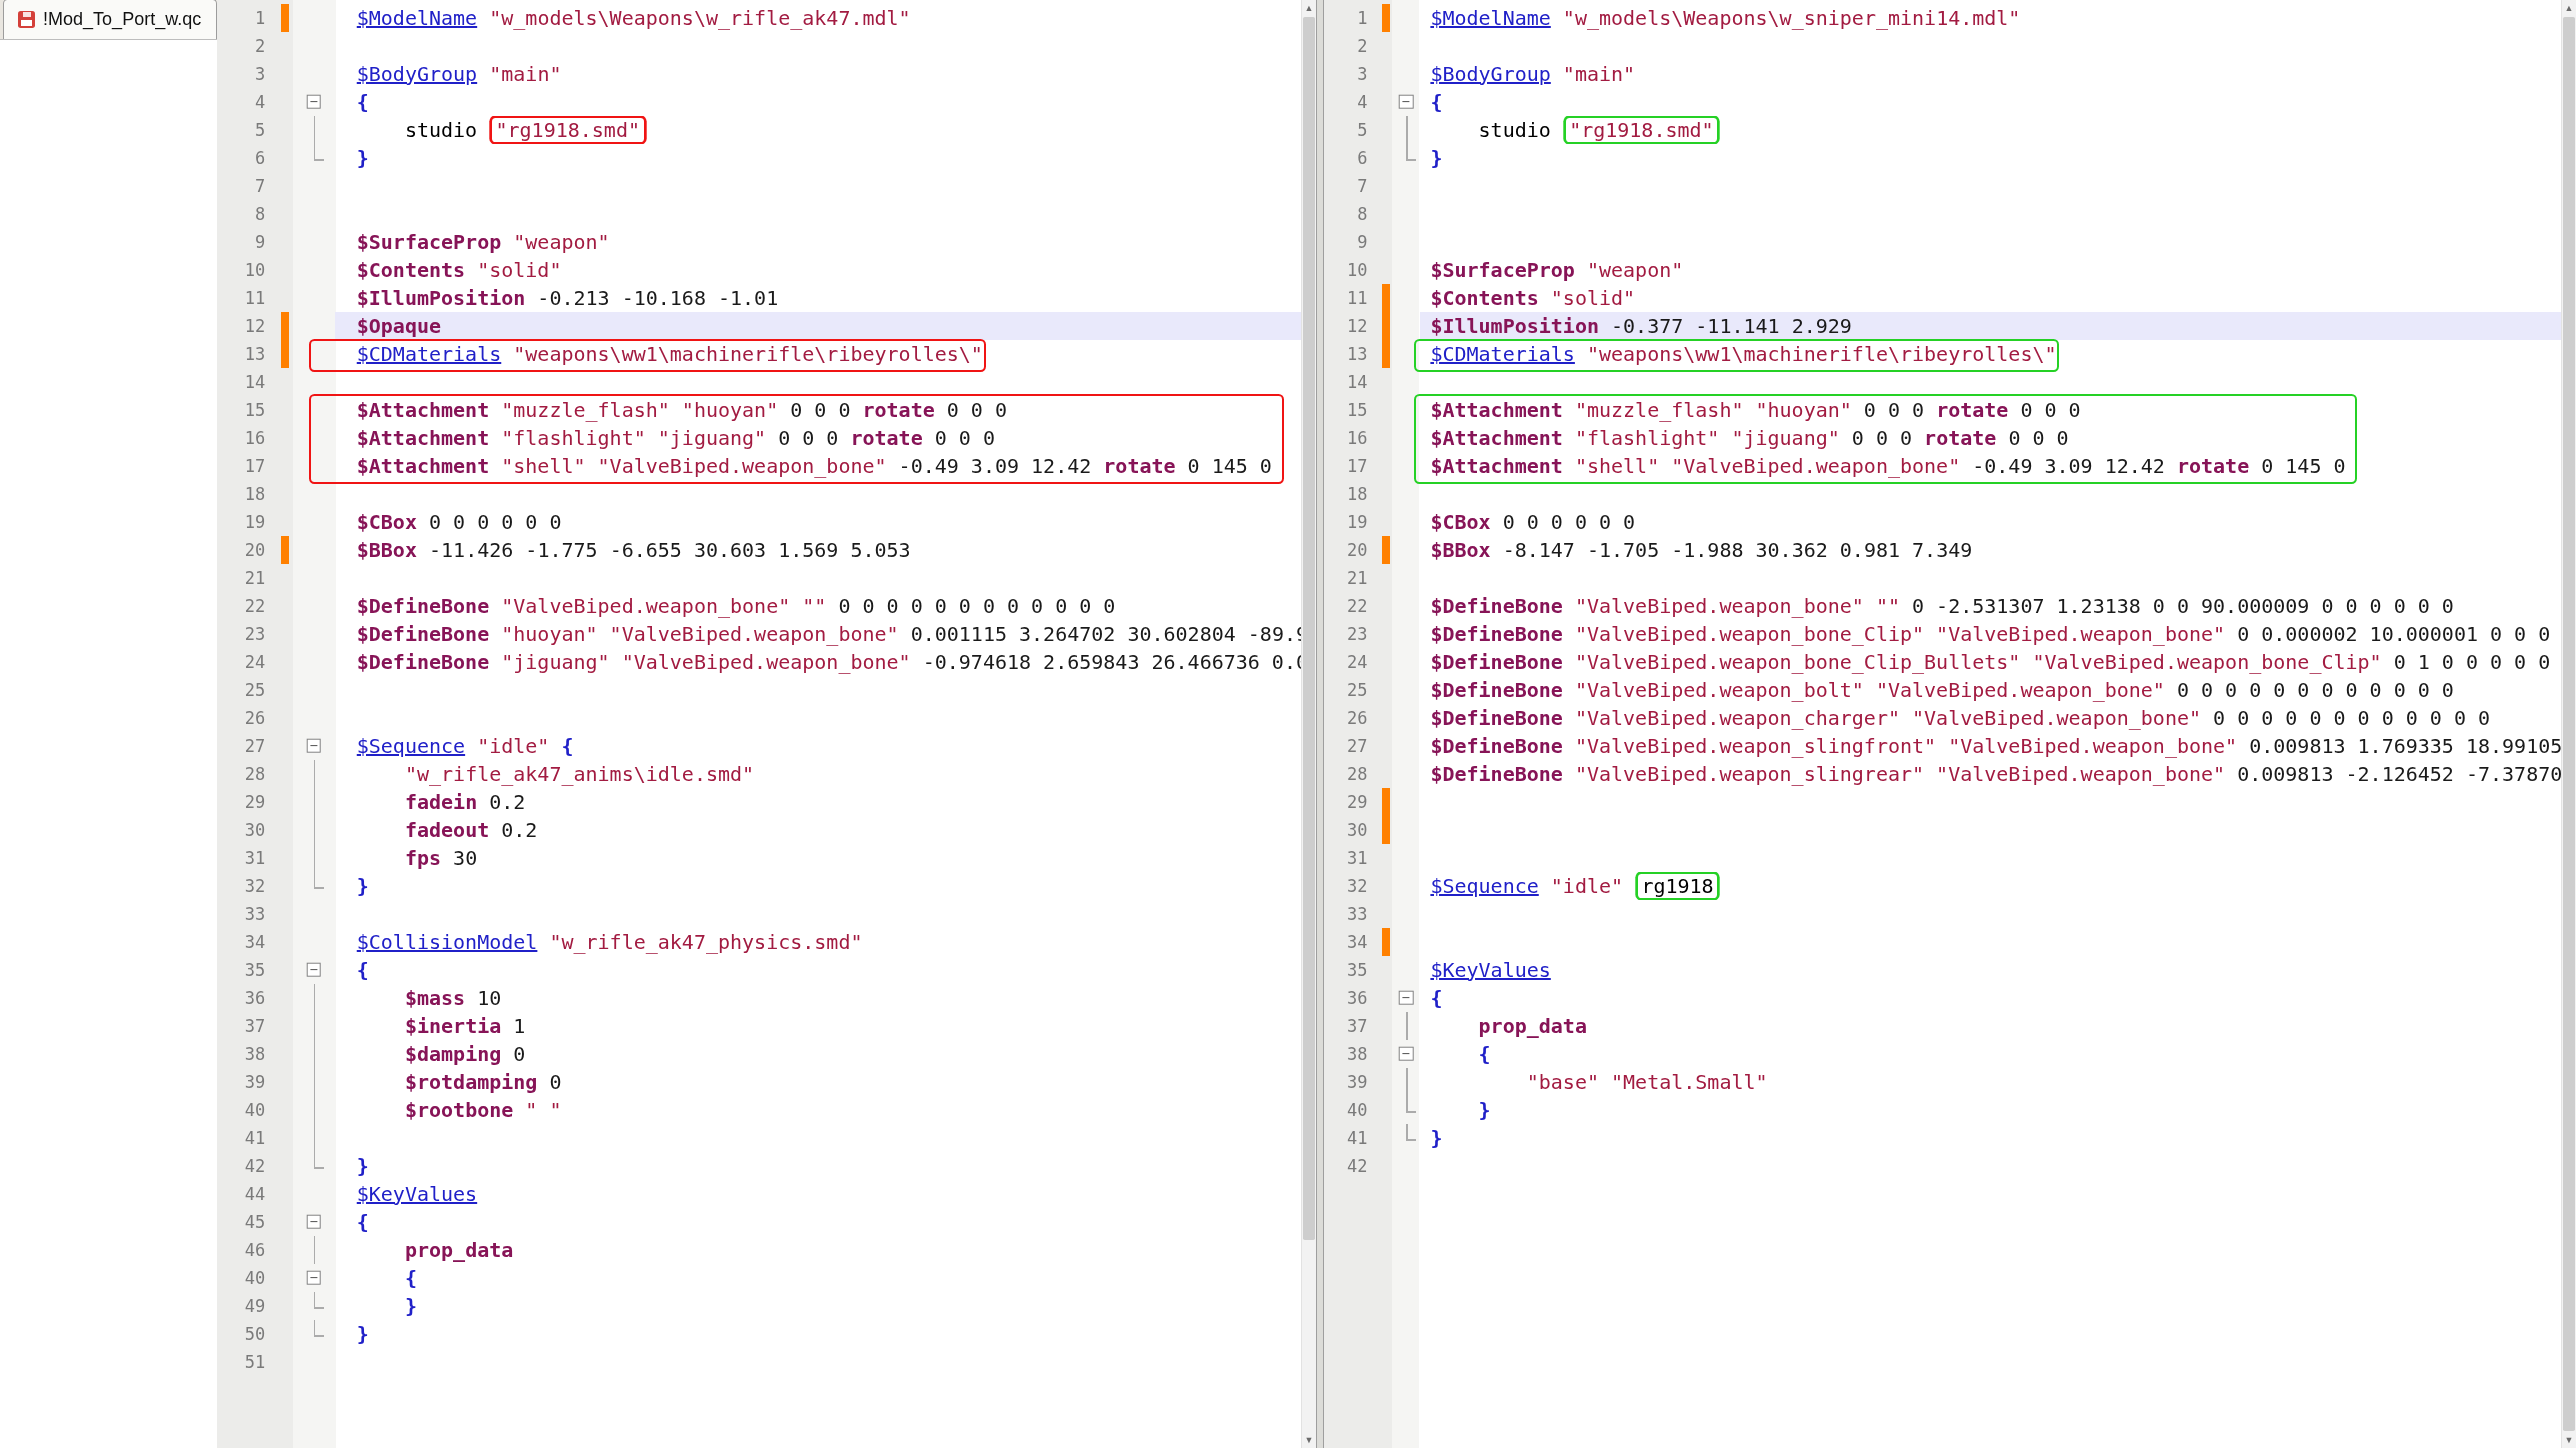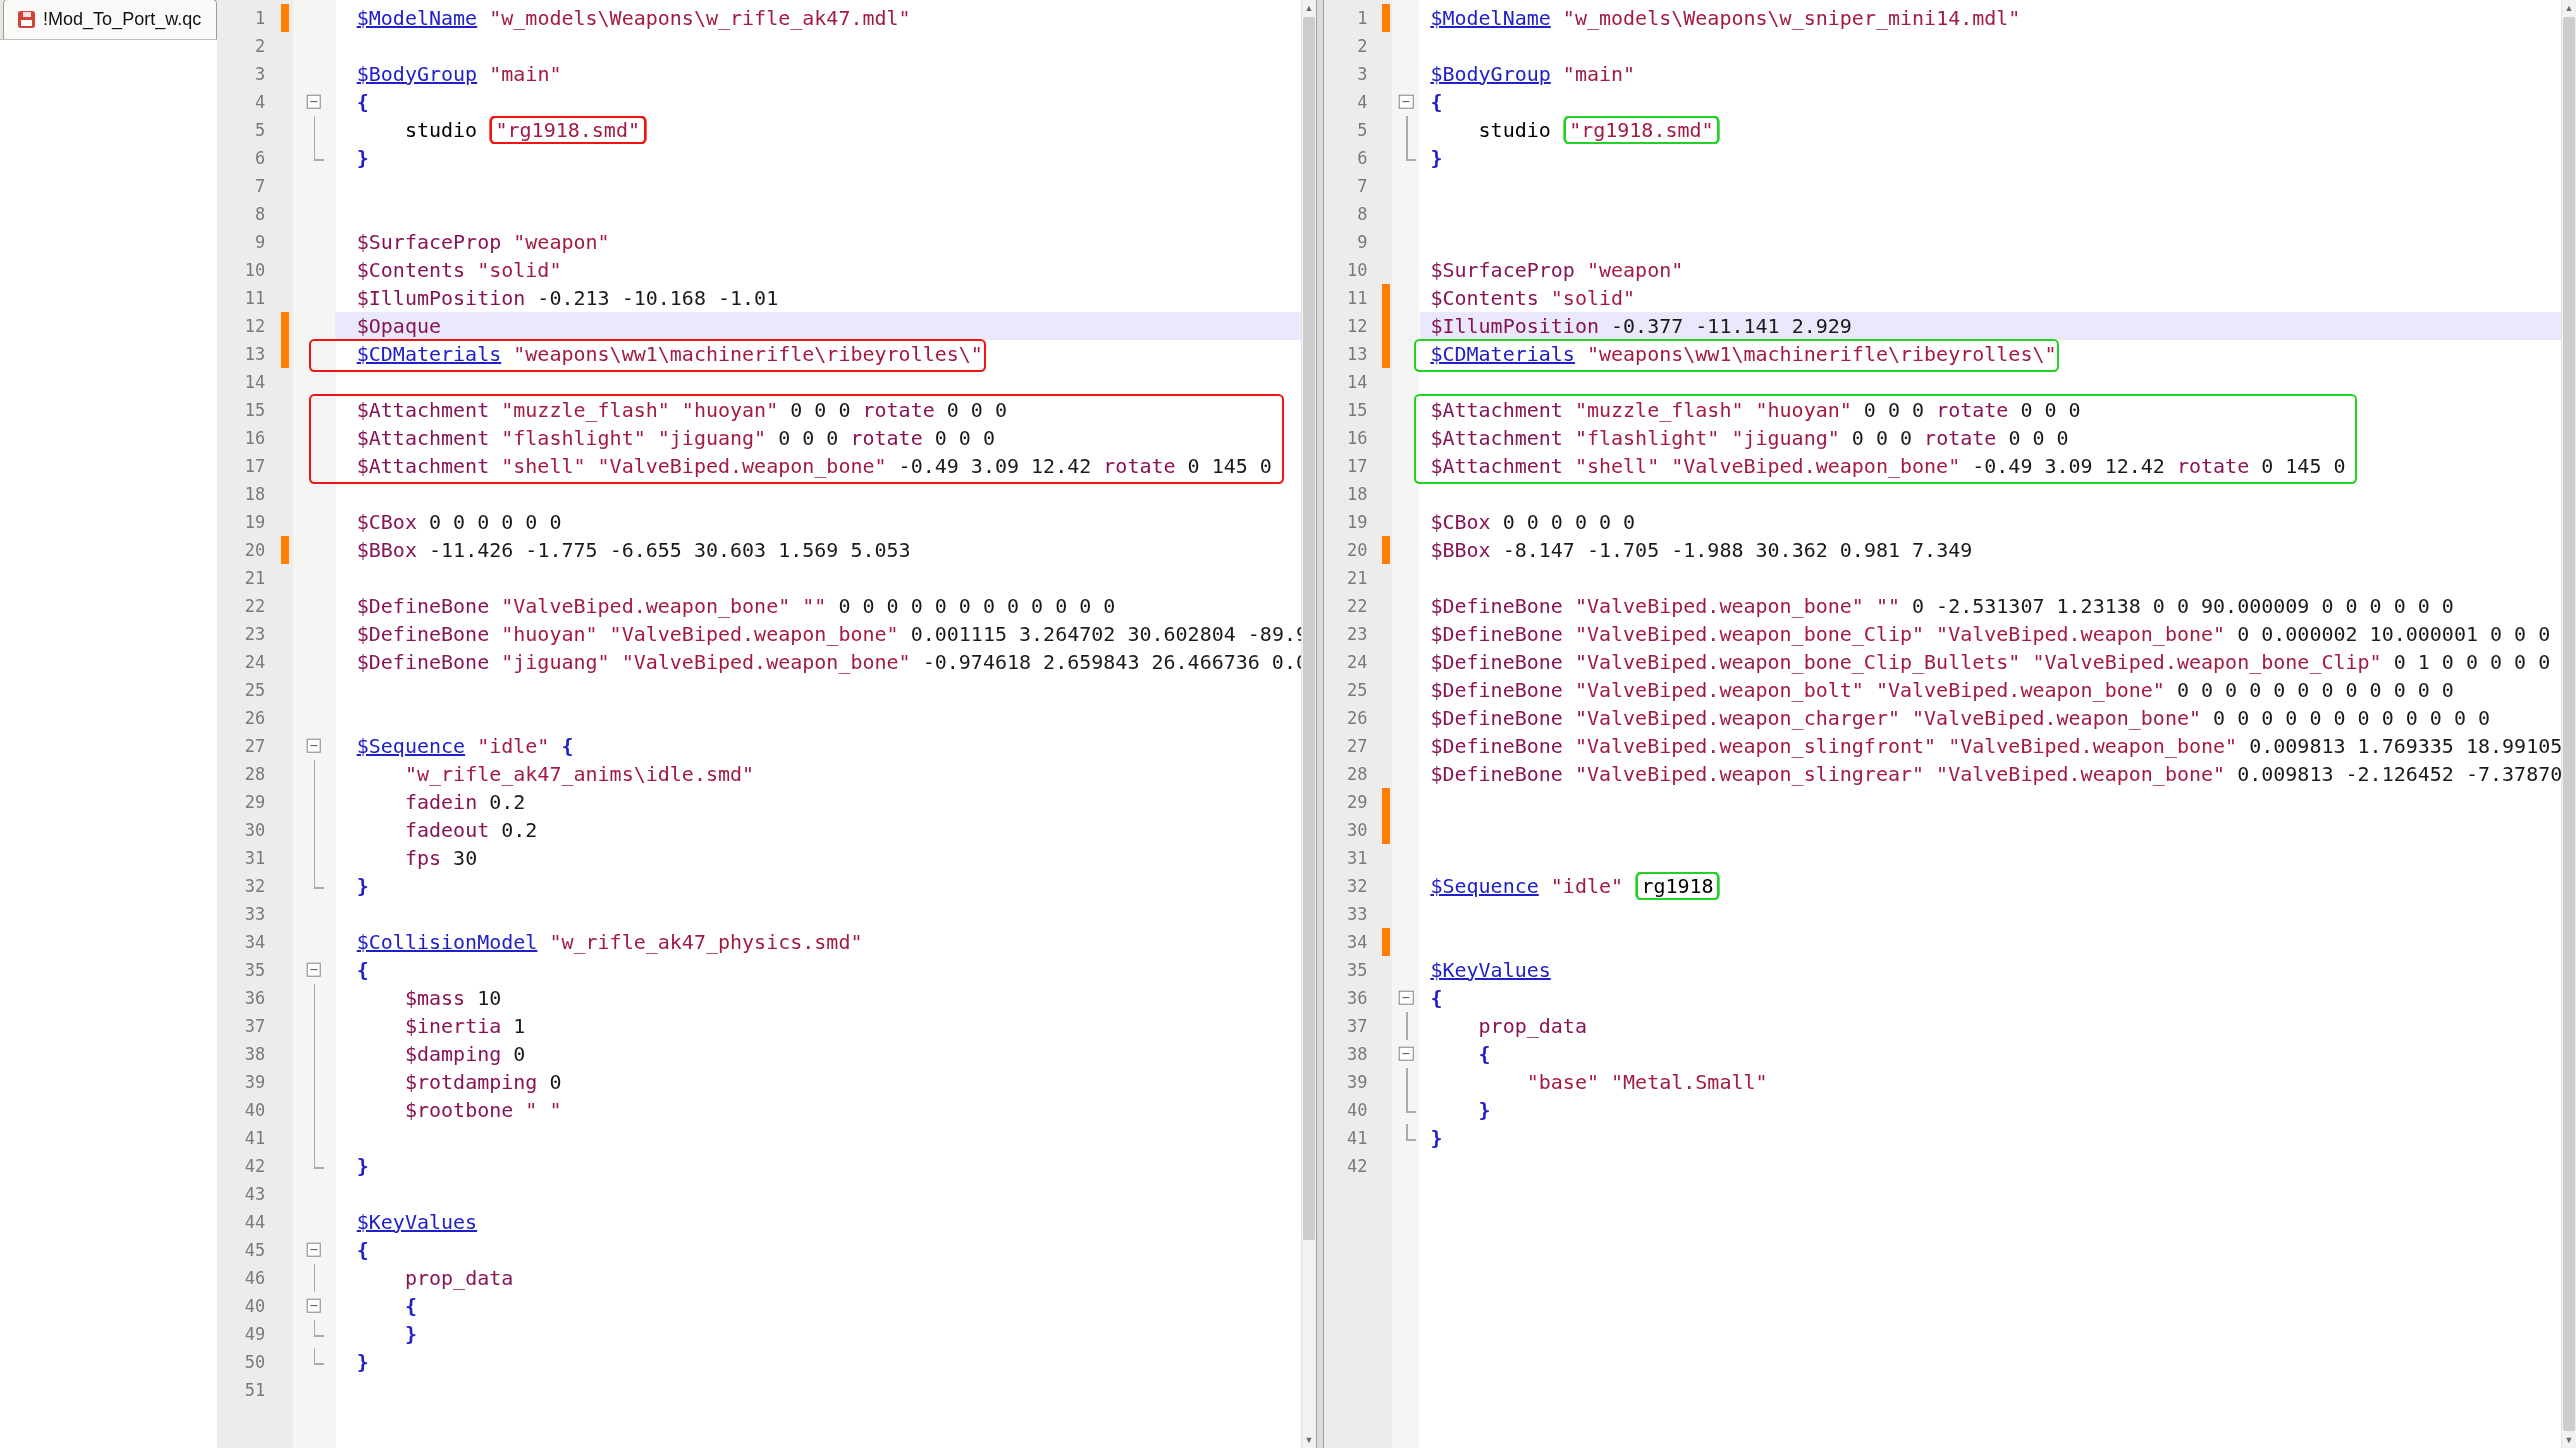--- a/index.html
+++ b/index.html
@@ -60,21 +60,21 @@
   .fd.e::before { content:''; position:absolute; left:50%; top:0; width:1.8px; height:58%; background:#ABABAB; }
   .fd.e::after  { content:''; position:absolute; left:50%; top:56%; width:10px; height:1.8px; background:#ABABAB; }
 
   .code { flex:1; min-width:0; white-space:pre; overflow:hidden; color:#000; }
   .pane-left  .code { padding-left:21.6px; }
   .pane-right .code { padding-left:10.8px; }
   .row.hl .code { background:var(--hl-line); }
 
   .sg { white-space:pre; }
   .sg-k1 { color:var(--kw1); font-weight:normal; text-decoration:underline;margin-top:25px; }
-  .sg-k2 { color:var(--kw2); font-weight:normal; }
+  .sg-k2 { color:var(--kw2); font-weight:bold; }
   .sg-s  { color:var(--str); }
   .sg-n  { color:var(--num); }
   .sg-p  { color:#000; }
   .sg-b  { color:var(--kw1); font-weight:bold; }
 
   .box-r { box-shadow:0 0 0 2.7px var(--ann-red);   border-radius:3.6px; padding:0 3.6px; margin-left:2.7px; }
   .box-g { box-shadow:0 0 0 2.7px var(--ann-green); border-radius:3.6px; padding:0 3.6px; margin-left:2.7px; }
 
   .ann { position:absolute; border:2.7px solid; border-radius:5.4px; pointer-events:none; z-index:5; }
   .ann.red   { border-color:var(--ann-red); }
@@ -348,26 +348,20 @@
           <span class="fd l"></span>
           <span class="code"></span>
         </div>
         <div class="row">
           <span class="ln">42</span>
           <span class="mk"></span>
           <span class="fd e"></span>
           <span class="code"><span class="sg sg-b">}</span></span>
         </div>
         <div class="row">
-          <span class="ln">43</span>
-          <span class="mk"></span>
-          <span class="fd"></span>
-          <span class="code"></span>
-        </div>
-        <div class="row">
           <span class="ln">44</span>
           <span class="mk"></span>
           <span class="fd"></span>
           <span class="code"><span class="sg sg-k1">$KeyValues</span></span>
         </div>
         <div class="row">
           <span class="ln">45</span>
           <span class="mk"></span>
           <span class="fd o"></span>
           <span class="code"><span class="sg sg-b">{</span></span>

